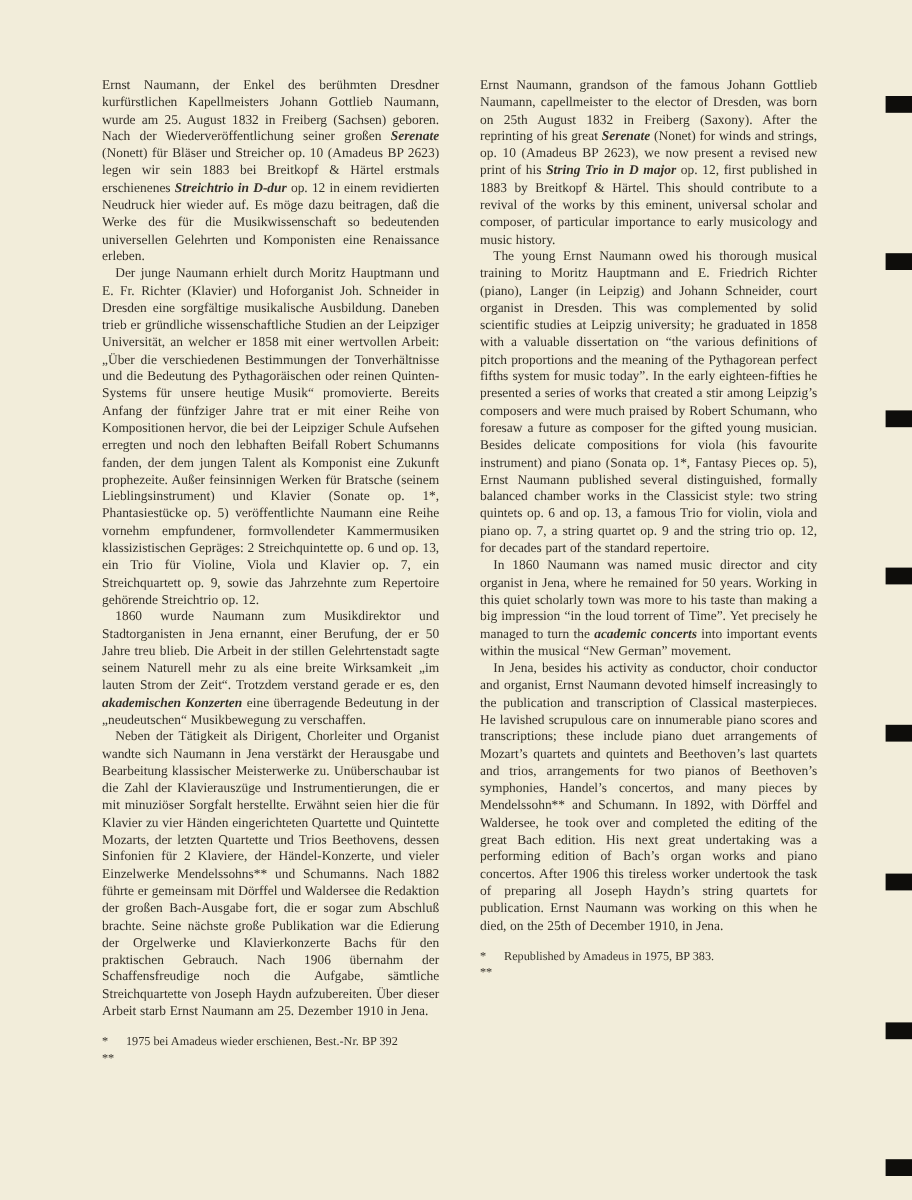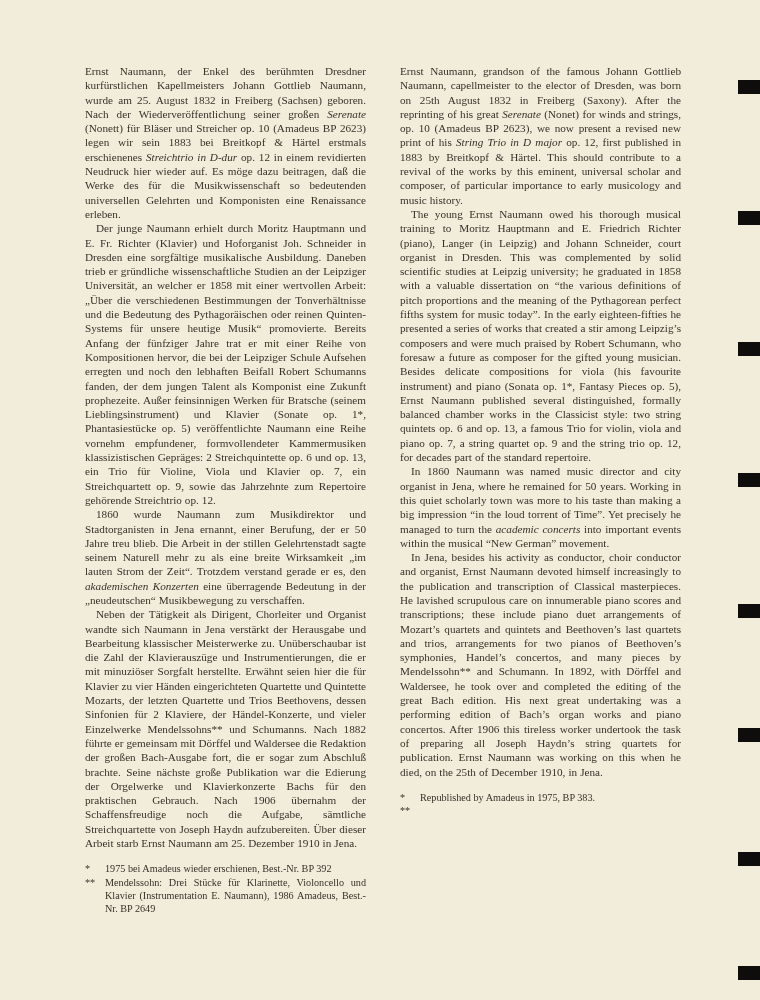--- a/index.html
+++ b/index.html
@@ -23,21 +23,21 @@
   .col { width: 281px; }
   .col .para {
     margin: 0;
     font-size: 11.2px;
     line-height: 14.3px;
     text-align: justify;
     color: #35312a;
     word-spacing: 0.02em;
   }
   .col .para.indent { text-indent: 11px; }
-  .col .para i { font-style: italic; }
+  .col .para i { font-style: italic; font-weight: bold; }
   .footnotes { margin-top: 12px; }
   .fn {
     position: relative;
     padding-left: 20px;
     font-size: 10.2px;
     line-height: 13.2px;
     text-align: justify;
     color: #35312a;
   }
   .fn .fn-marker {
@@ -57,21 +57,21 @@
   <div class="columns">
     <div class="col">
       <div>
           <p class="para">Ernst Naumann, der Enkel des berühmten Dresdner kurfürstlichen Kapellmeisters Johann Gottlieb Naumann, wurde am 25. August 1832 in Freiberg (Sachsen) geboren. Nach der Wiederveröffentlichung seiner großen <i>Serenate</i> (Nonett) für Bläser und Streicher op. 10 (Amadeus BP 2623) legen wir sein 1883 bei Breitkopf &amp; Härtel erstmals erschienenes <i>Streichtrio in D-dur</i> op. 12 in einem revidierten Neudruck hier wieder auf. Es möge dazu beitragen, daß die Werke des für die Musikwissenschaft so bedeutenden universellen Gelehrten und Komponisten eine Renaissance erleben.</p>
           <p class="para indent">Der junge Naumann erhielt durch Moritz Hauptmann und E. Fr. Richter (Klavier) und Hoforganist Joh. Schneider in Dresden eine sorgfältige musikalische Ausbildung. Daneben trieb er gründliche wissenschaftliche Studien an der Leipziger Universität, an welcher er 1858 mit einer wertvollen Arbeit: „Über die verschiedenen Bestimmungen der Tonverhältnisse und die Bedeutung des Pythagoräischen oder reinen Quinten-Systems für unsere heutige Musik“ promovierte. Bereits Anfang der fünfziger Jahre trat er mit einer Reihe von Kompositionen hervor, die bei der Leipziger Schule Aufsehen erregten und noch den lebhaften Beifall Robert Schumanns fanden, der dem jungen Talent als Komponist eine Zukunft prophezeite. Außer feinsinnigen Werken für Bratsche (seinem Lieblingsinstrument) und Klavier (Sonate op. 1*, Phantasiestücke op. 5) veröffentlichte Naumann eine Reihe vornehm empfundener, formvollendeter Kammermusiken klassizistischen Gepräges: 2 Streichquintette op. 6 und op. 13, ein Trio für Violine, Viola und Klavier op. 7, ein Streichquartett op. 9, sowie das Jahrzehnte zum Repertoire gehörende Streichtrio op. 12.</p>
           <p class="para indent">1860 wurde Naumann zum Musikdirektor und Stadtorganisten in Jena ernannt, einer Berufung, der er 50 Jahre treu blieb. Die Arbeit in der stillen Gelehrtenstadt sagte seinem Naturell mehr zu als eine breite Wirksamkeit „im lauten Strom der Zeit“. Trotzdem verstand gerade er es, den <i>akademischen Konzerten</i> eine überragende Bedeutung in der „neudeutschen“ Musikbewegung zu verschaffen.</p>
           <p class="para indent">Neben der Tätigkeit als Dirigent, Chorleiter und Organist wandte sich Naumann in Jena verstärkt der Herausgabe und Bearbeitung klassischer Meisterwerke zu. Unüberschaubar ist die Zahl der Klavierauszüge und Instrumentierungen, die er mit minuziöser Sorgfalt herstellte. Erwähnt seien hier die für Klavier zu vier Händen eingerichteten Quartette und Quintette Mozarts, der letzten Quartette und Trios Beethovens, dessen Sinfonien für 2 Klaviere, der Händel-Konzerte, und vieler Einzelwerke Mendelssohns** und Schumanns. Nach 1882 führte er gemeinsam mit Dörffel und Waldersee die Redaktion der großen Bach-Ausgabe fort, die er sogar zum Abschluß brachte. Seine nächste große Publikation war die Edierung der Orgelwerke und Klavierkonzerte Bachs für den praktischen Gebrauch. Nach 1906 übernahm der Schaffensfreudige noch die Aufgabe, sämtliche Streichquartette von Joseph Haydn aufzubereiten. Über dieser Arbeit starb Ernst Naumann am 25. Dezember 1910 in Jena.</p>
         </div>
       <div class="footnotes">
           <div class="fn"><span class="fn-marker">*</span><span>1975 bei Amadeus wieder erschienen, Best.-Nr. BP 392</span></div>
-          <div class="fn"><span class="fn-marker">**</span><span>Mendelssohn: Drei Stücke für Klarinette, Violoncello und Klavier (Instrumentation E. Naumann), 1986 Amadeus, Best.-Nr. BP 2649</span></div>
+          <div class="fn"><span class="fn-marker">**</span></div>
         </div>
     </div>
     <div class="col">
       <div>
           <p class="para">Ernst Naumann, grandson of the famous Johann Gottlieb Naumann, capellmeister to the elector of Dresden, was born on 25th August 1832 in Freiberg (Saxony). After the reprinting of his great <i>Serenate</i> (Nonet) for winds and strings, op. 10 (Amadeus BP 2623), we now present a revised new print of his <i>String Trio in D major</i> op. 12, first published in 1883 by Breitkopf &amp; Härtel. This should contribute to a revival of the works by this eminent, universal scholar and composer, of particular importance to early musicology and music history.</p>
           <p class="para indent">The young Ernst Naumann owed his thorough musical training to Moritz Hauptmann and E. Friedrich Richter (piano), Langer (in Leipzig) and Johann Schneider, court organist in Dresden. This was complemented by solid scientific studies at Leipzig university; he graduated in 1858 with a valuable dissertation on “the various definitions of pitch proportions and the meaning of the Pythagorean perfect fifths system for music today”. In the early eighteen-fifties he presented a series of works that created a stir among Leipzig’s composers and were much praised by Robert Schumann, who foresaw a future as composer for the gifted young musician. Besides delicate compositions for viola (his favourite instrument) and piano (Sonata op. 1*, Fantasy Pieces op. 5), Ernst Naumann published several distinguished, formally balanced chamber works in the Classicist style: two string quintets op. 6 and op. 13, a famous Trio for violin, viola and piano op. 7, a string quartet op. 9 and the string trio op. 12, for decades part of the standard repertoire.</p>
           <p class="para indent">In 1860 Naumann was named music director and city organist in Jena, where he remained for 50 years. Working in this quiet scholarly town was more to his taste than making a big impression “in the loud torrent of Time”. Yet precisely he managed to turn the <i>academic concerts</i> into important events within the musical “New German” movement.</p>
           <p class="para indent">In Jena, besides his activity as conductor, choir conductor and organist, Ernst Naumann devoted himself increasingly to the publication and transcription of Classical masterpieces. He lavished scrupulous care on innumerable piano scores and transcriptions; these include piano duet arrangements of Mozart’s quartets and quintets and Beethoven’s last quartets and trios, arrangements for two pianos of Beethoven’s symphonies, Handel’s concertos, and many pieces by Mendelssohn** and Schumann. In 1892, with Dörffel and Waldersee, he took over and completed the editing of the great Bach edition. His next great undertaking was a performing edition of Bach’s organ works and piano concertos. After 1906 this tireless worker undertook the task of preparing all Joseph Haydn’s string quartets for publication. Ernst Naumann was working on this when he died, on the 25th of December 1910, in Jena.</p>
         </div>
       <div class="footnotes">

